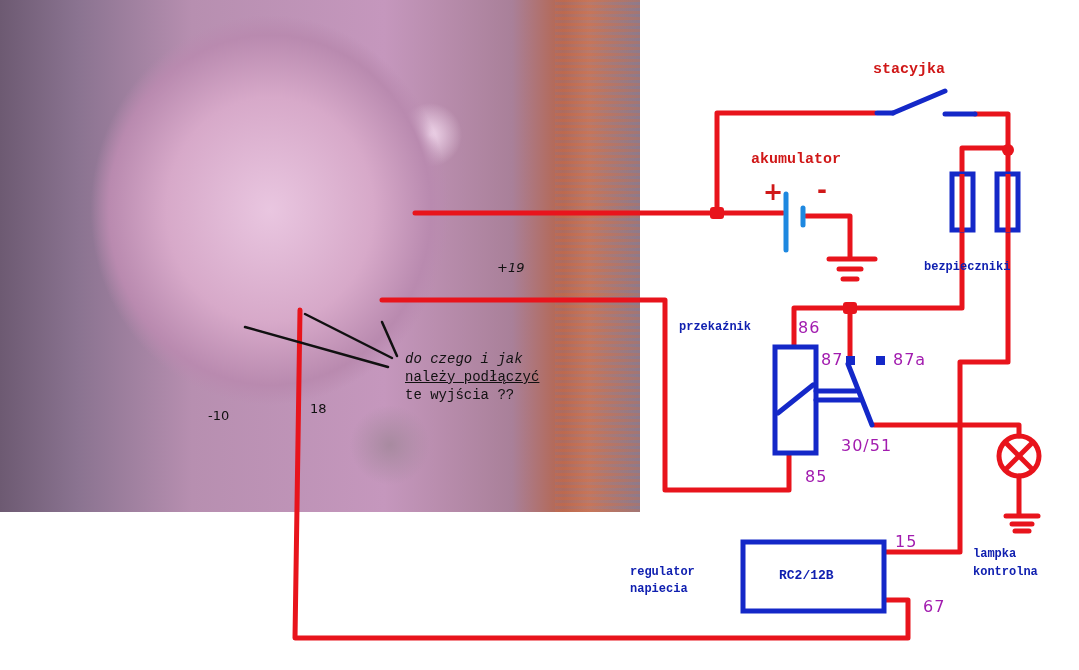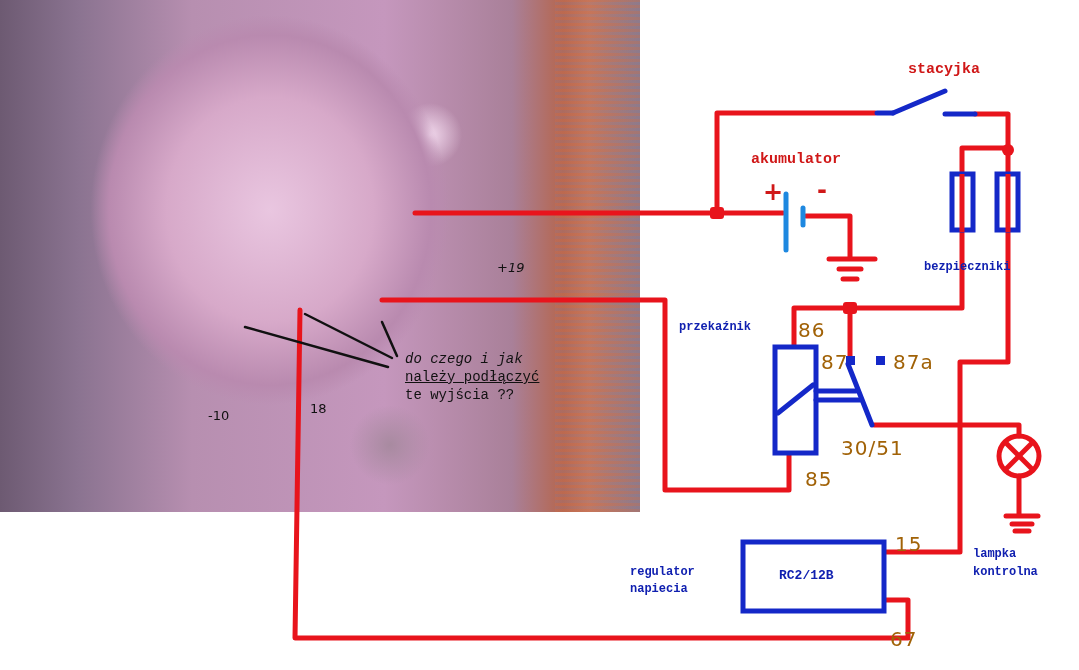--- a/index.html
+++ b/index.html
@@ -16,21 +16,21 @@
   }
   #photo .rad {
     position: absolute; left: 555px; top: 0; width: 85px; height: 512px;
     background: repeating-linear-gradient(0deg, rgba(200,110,80,0.55) 0 3px, rgba(150,120,140,0.4) 3px 6px);
     opacity: 0.7;
   }
   svg#wires { position: absolute; left: 0; top: 0; }
   .lbl { position: absolute; white-space: nowrap; }
   .red-serif { font-family: "Liberation Mono", monospace; font-weight: bold; color: #d01818; font-size: 15px; }
   .blue-serif { font-family: "Liberation Mono", monospace; font-weight: bold; color: #1020b0; font-size: 12px; }
-  .red-sans { font-family: "DejaVu Sans", sans-serif; color: #a16207; font-size: 20px; letter-spacing: 1px; }
+  .red-sans { font-family: "DejaVu Sans", sans-serif; color: #a21caf; font-size: 16px; letter-spacing: 1px; }
   .black-mono { font-family: "Liberation Mono", monospace; color: #111; font-size: 14px; }
   .black-sans { font-family: "DejaVu Sans", sans-serif; color: #111; font-size: 13px; }
   .sign { font-family: "DejaVu Sans", sans-serif; font-weight: bold; color: #d01818; font-size: 24px; }
 </style>
 </head>
 <body>
 
 <div id="photo">
   <div class="rad"></div>
 </div>
@@ -129,30 +129,30 @@
   </g>
 </svg>
 
 <div class="lbl black-sans" style="left:497px; top:260px;font-style:italic;">+19</div>
 <div class="lbl black-sans" style="left:208px; top:408px;">-10</div>
 <div class="lbl black-sans" style="left:310px; top:401px;">18</div>
 <div class="lbl black-mono" style="left:405px; top:351px;font-style:italic;">do czego i jak</div>
 <div class="lbl black-mono" style="left:405px; top:369px;text-decoration:underline;">należy podłączyć</div>
 <div class="lbl black-mono" style="left:405px; top:387px;">te wyjścia ??</div>
 
-<div class="lbl red-serif" style="left:908px; top:61px;">stacyjka</div>
+<div class="lbl red-serif" style="left:873px; top:61px;">stacyjka</div>
 <div class="lbl red-serif" style="left:751px; top:151px;">akumulator</div>
 <div class="lbl sign" style="left:763px; top:178px;">+</div>
 <div class="lbl sign" style="left:817px; top:176px;">-</div>
 <div class="lbl blue-serif" style="left:924px; top:260px;">bezpieczniki</div>
 <div class="lbl blue-serif" style="left:679px; top:320px;">przekaźnik</div>
 <div class="lbl red-sans" style="left:798px; top:318px;">86</div>
 <div class="lbl red-sans" style="left:821px; top:350px;">87</div>
 <div class="lbl red-sans" style="left:893px; top:350px;">87a</div>
 <div class="lbl red-sans" style="left:841px; top:436px;">30/51</div>
 <div class="lbl red-sans" style="left:805px; top:467px;">85</div>
 <div class="lbl red-sans" style="left:895px; top:532px;">15</div>
-<div class="lbl red-sans" style="left:890px; top:597px;margin-top:30px;">67</div>
+<div class="lbl red-sans" style="left:923px; top:597px;">67</div>
 <div class="lbl blue-serif" style="left:973px; top:547px;">lampka</div>
 <div class="lbl blue-serif" style="left:973px; top:565px;">kontrolna</div>
 <div class="lbl blue-serif" style="left:630px; top:565px;">regulator</div>
 <div class="lbl blue-serif" style="left:630px; top:582px;">napiecia</div>
 <div class="lbl blue-serif" style="left:779px; top:568px; font-size:13px;">RC2/12B</div>
 
 </body></html>

